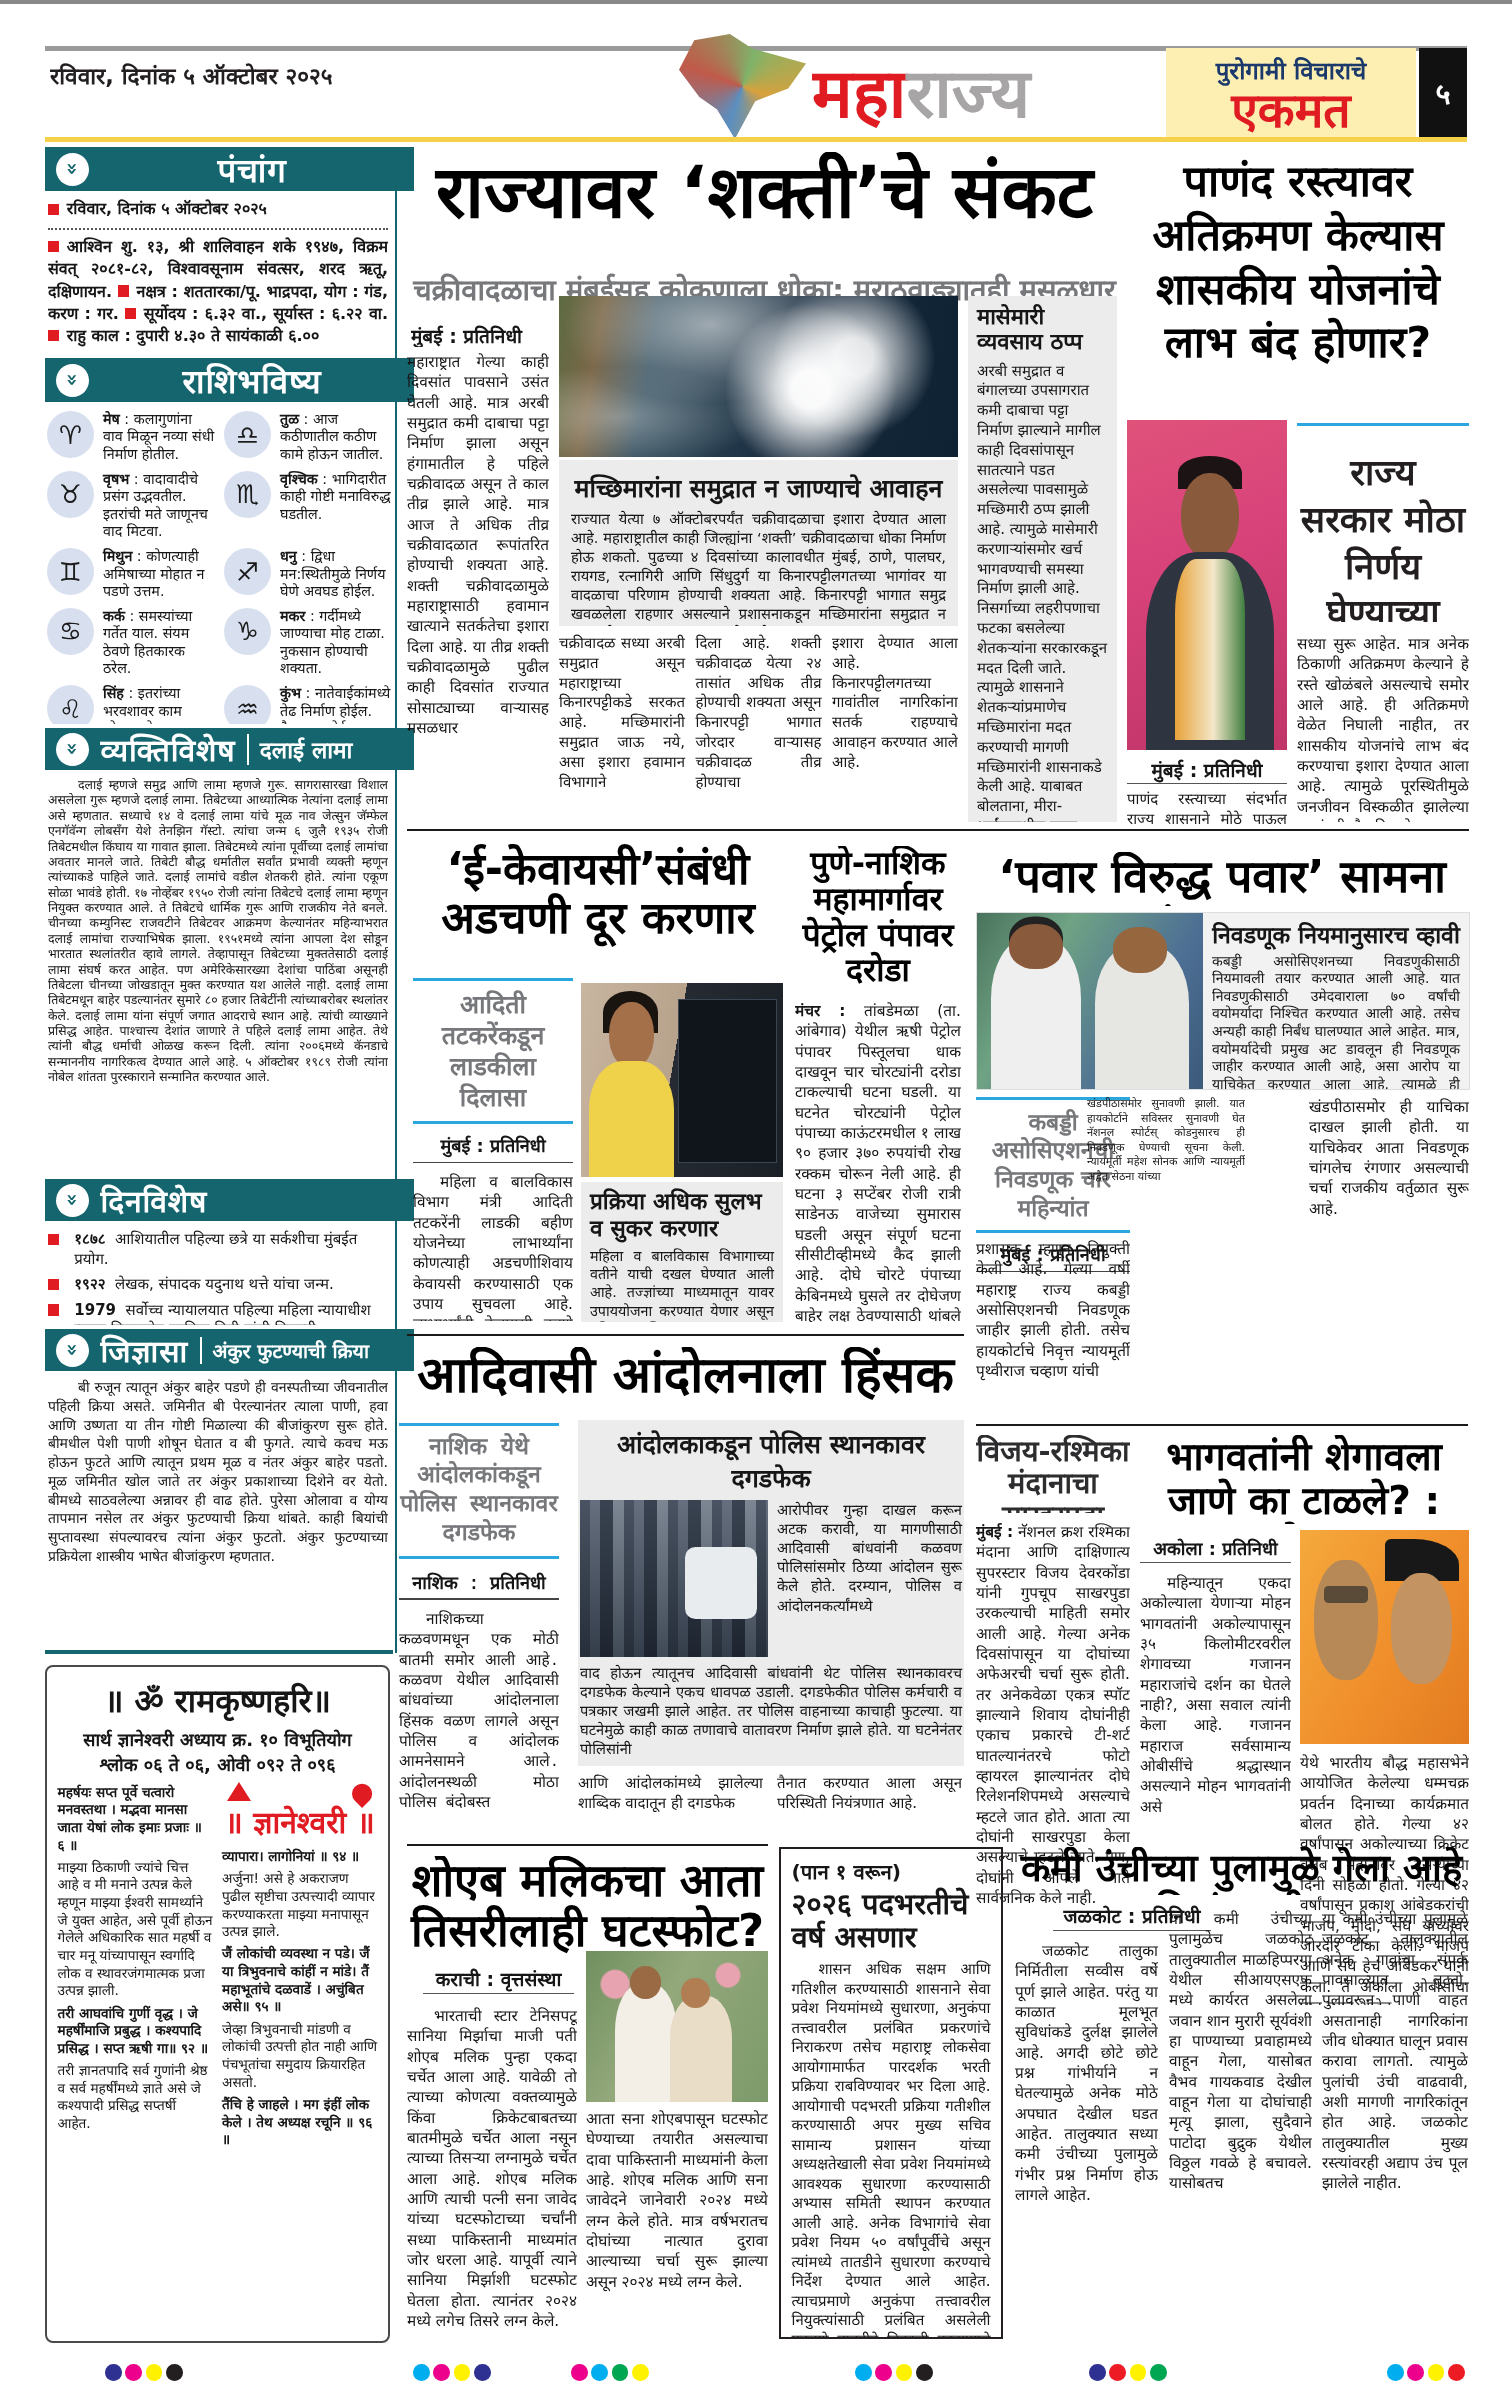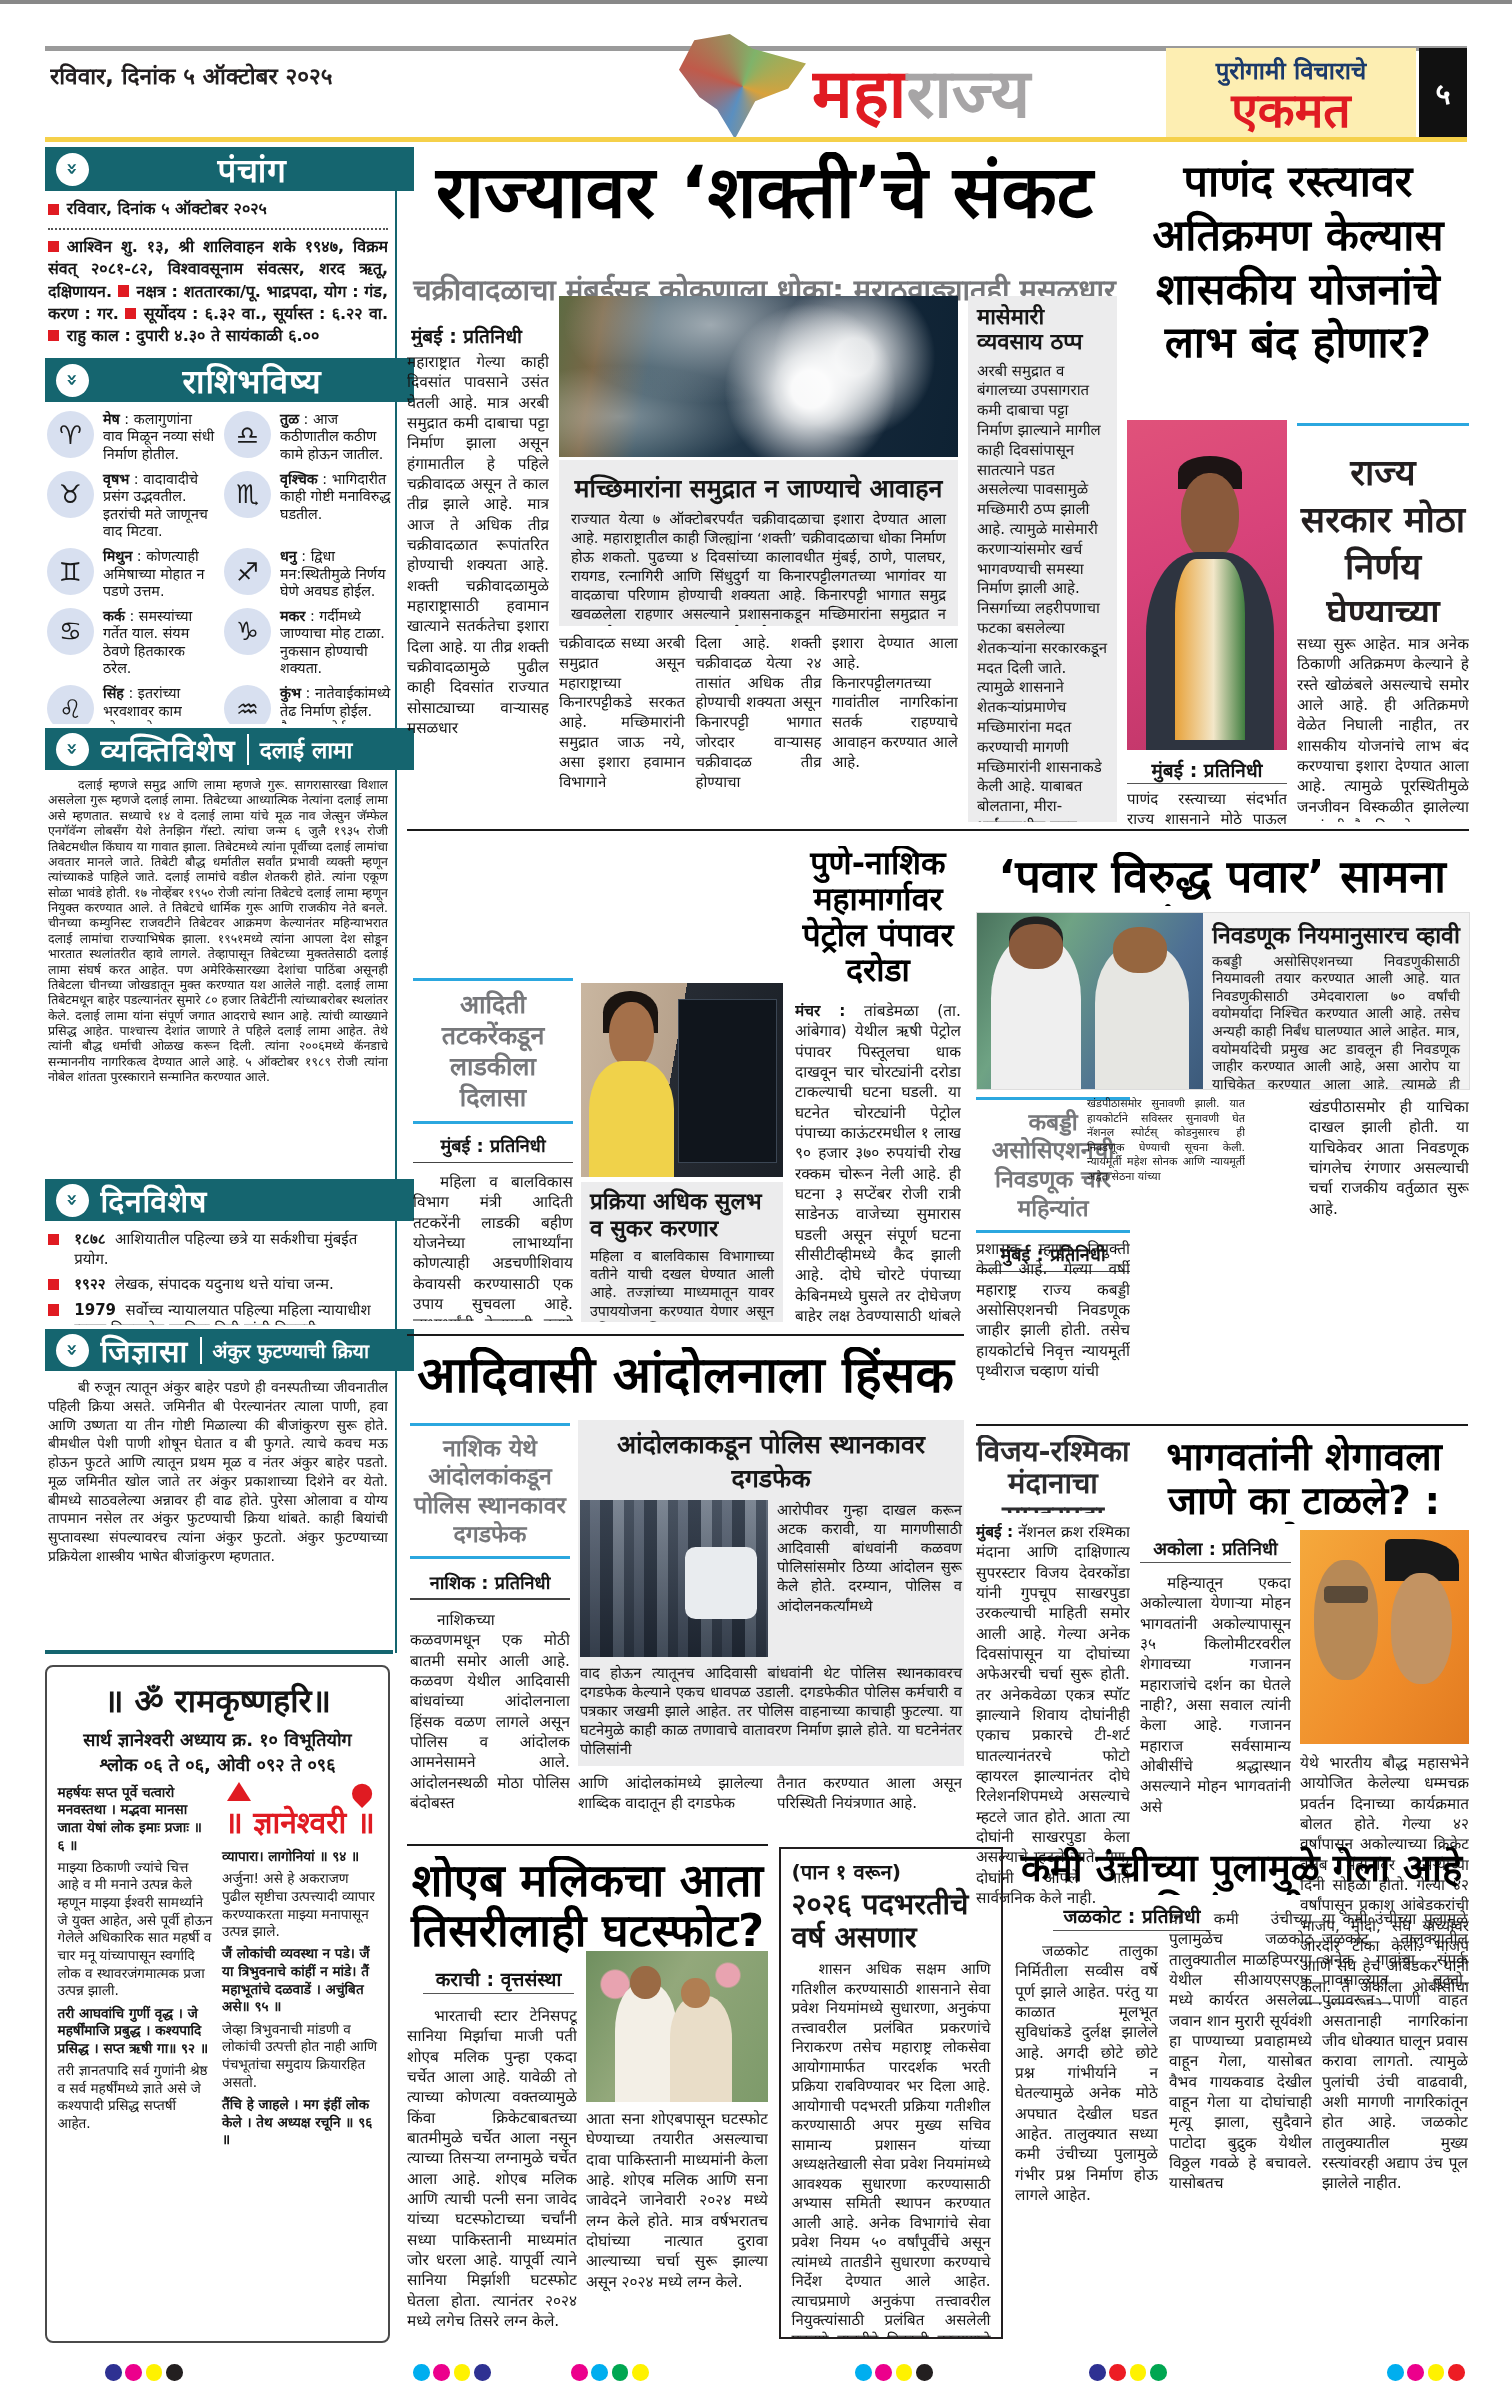--- a/index.html
+++ b/index.html
@@ -253,20 +253,21 @@
   <div class="abs body-txt" style="left:1127px;top:786px;width:160px;height:35px;font-size:15px;">पाणंद रस्त्याच्या संदर्भात राज्य शासनाने मोठे पाऊल उचलले असून राज्यात ४० हजार पाणंद रस्त्यांची कामे</div>
   <div class="abs" style="left:1297px;top:419px;width:172px;height:199px;">
     <div class="cyan-rule"></div>
     <div class="quote" style="font-size:36px;padding:24px 3px;">राज्य सरकार मोठा निर्णय घेण्याच्या तयारीत</div>
     <div class="cyan-rule"></div>
   </div>
   <div class="abs body-txt" style="left:1297px;top:630px;width:172px;height:188px;font-size:15.4px;">सध्या सुरू आहेत. मात्र अनेक ठिकाणी अतिक्रमण केल्याने हे रस्ते खोळंबले असल्याचे समोर आले आहे. ही अतिक्रमणे वेळेत निघाली नाहीत, तर शासकीय योजनांचे लाभ बंद करण्याचा इशारा देण्यात आला आहे. त्यामुळे पूरस्थितीमुळे जनजीवन विस्कळीत झालेल्या भागांतही बैठकीत नेमका काय निर्णय घेतला.</div>
 
   <div class="abs thin-rule" style="left:407px;top:825px;width:1062px;"></div>
 
+  <div class="abs headline center" style="left:413px;top:840px;width:370px;height:123px;font-size:44px;">‘ई-केवायसी’संबंधी अडचणी दूर करणार</div>
   <div class="abs" style="left:413px;top:974px;width:160px;height:343px;">
     <div class="cyan-rule"></div>
     <div class="gray-sub center" style="font-size:25px;padding:7.5px 0;">आदिती तटकरेंकडून लाडकीला दिलासा</div>
     <div class="cyan-rule"></div>
     <div class="byline" style="font-size:18px;margin:9px 0 4.5px;">मुंबई : प्रतिनिधी</div>
     <div class="byl-rule"></div>
     <div class="body-txt" style="font-size:15.4px;margin-top:9px;text-indent:27px;">महिला व बालविकास विभाग मंत्री आदिती तटकरेंनी लाडकी बहीण योजनेच्या लाभार्थ्यांना कोणत्याही अडचणीशिवाय केवायसी करण्यासाठी एक उपाय सुचवला आहे. लाभार्थ्यांनी केवायसी करणे अनिवार्य केले आहे. लाडकी बहीण योजनेच्या लाभार्थ्यांसाठी आहे. यासाठी दोन महिन्यांचा कालावधी देण्यात आला.</div>
   </div>
   <div class="abs img-aditi" style="left:581px;top:979px;width:202px;height:194px;">
     <div class="hr"></div>
@@ -304,21 +305,21 @@
     <div class="cyan-rule"></div>
     <div class="byline" style="font-size:18px;margin:9px 0 4.5px;">मुंबई : प्रतिनिधी</div>
     <div class="byl-rule"></div>
   </div>
   <div class="abs body-txt" style="left:976px;top:1235px;width:154px;height:175px;font-size:15.4px;">प्रशासक म्हणून नियुक्ती केली आहे. गेल्या वर्षी महाराष्ट्र राज्य कबड्डी असोसिएशनची निवडणूक जाहीर झाली होती. तसेच हायकोर्टाचे निवृत्त न्यायमूर्ती पृथ्वीराज चव्हाण यांची</div>
   <div class="abs body-txt" style="left:1087px;top:1093px;width:158px;height:316px;font-size:11px;">खंडपीठासमोर सुनावणी झाली. यात हायकोर्टाने सविस्तर सुनावणी घेत नॅशनल स्पोर्टस् कोडनुसारच ही निवडणूक घेण्याची सूचना केली. न्यायमूर्ती महेश सोनक आणि न्यायमूर्ती अद्वैत सेठना यांच्या</div>
   <div class="abs body-txt" style="left:1309px;top:1093px;width:160px;height:316px;font-size:15.4px;">खंडपीठासमोर ही याचिका दाखल झाली होती. या याचिकेवर आता निवडणूक चांगलेच रंगणार असल्याची चर्चा राजकीय वर्तुळात सुरू आहे.</div>
 
   <div class="abs thin-rule" style="left:407px;top:1330px;width:557px;"></div>
   <div class="abs headline center" style="left:407px;top:1343px;width:557px;height:63px;font-size:50px;">आदिवासी आंदोलनाला हिंसक वळण</div>
-  <div class="abs" style="left:410px;top:1419px;width:160px;height:422px;">
+  <div class="abs" style="left:399px;top:1419px;width:160px;height:422px;font-family:Liberation Mono, monospace;">
     <div class="cyan-rule"></div>
     <div class="gray-sub center" style="font-size:23px;padding:7.5px 0;">नाशिक येथे आंदोलकांकडून पोलिस स्थानकावर दगडफेक</div>
     <div class="cyan-rule"></div>
     <div class="byline" style="font-size:18px;margin:10.5px 0 4.5px;">नाशिक : प्रतिनिधी</div>
     <div class="byl-rule"></div>
     <div class="body-txt" style="font-size:15.4px;margin-top:10.5px;text-indent:27px;">नाशिकच्या कळवणमधून एक मोठी बातमी समोर आली आहे. कळवण येथील आदिवासी बांधवांच्या आंदोलनाला हिंसक वळण लागले असून पोलिस व आंदोलक आमनेसामने आले. आंदोलनस्थळी मोठा पोलिस बंदोबस्त</div>
   </div>
   <div class="abs graybox" style="left:578px;top:1416px;width:386px;height:346px;padding:6px 2px;box-sizing:border-box;">
     <div class="bold center" style="font-size:25px;">आंदोलकाकडून पोलिस स्थानकावर दगडफेक</div>
     <div style="display:flex;gap:9px;margin-top:6px;">

